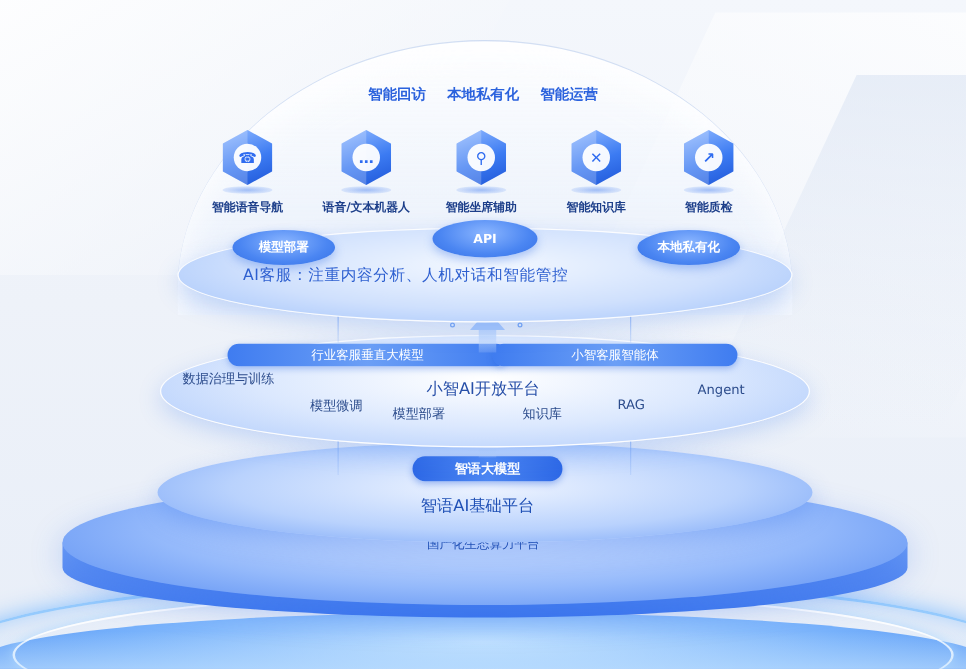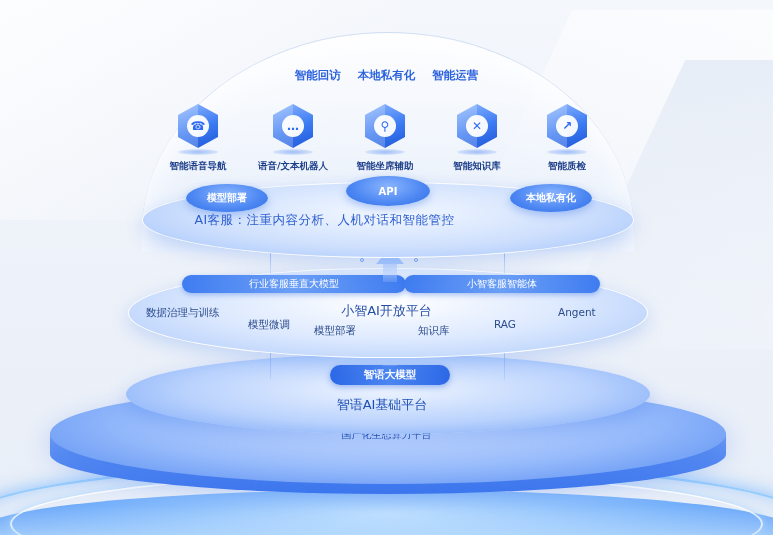--- a/index.html
+++ b/index.html
@@ -140,23 +140,23 @@
 <div class="arrow-stem" style="left:383px; top:352px; height:14px;"></div>
 <div class="arrow-up" style="left:376px; top:338px;"></div>
 
 <div class="conn" style="left:270px; top:328px; height:52px;"></div>
 <div class="conn" style="left:504px; top:328px; height:52px;"></div>
 <div class="dot" style="left:350px; top:345px;"></div>
 <div class="dot" style="left:426px; top:345px;"></div>
 
 <div class="disk disk-open"></div>
 <div class="bar-label" style="left:182px; top:275px; width:224px;">行业客服垂直大模型</div>
-<div class="bar-label" style="left:404px; top:275px; width:196px;">小智客服智能体</div>
+<div class="bar-label" style="left:394px; top:275px; width:196px;">小智客服智能体</div>
 <div class="open-title">小智AI开放平台</div>
-<div class="open-item" style="left:146px; top:306px;text-align:right;">数据治理与训练</div>
+<div class="open-item" style="left:146px; top:296px;text-align:right;">数据治理与训练</div>
 <div class="open-item" style="left:248px; top:318px;">模型微调</div>
 <div class="open-item" style="left:314px; top:324px;">模型部署</div>
 <div class="open-item" style="left:418px; top:324px;">知识库</div>
 <div class="open-item" style="left:494px; top:318px;">RAG</div>
 <div class="open-item" style="left:558px; top:306px;">Angent</div>
 
 <div class="conn" style="left:270px; top:240px; height:34px;"></div>
 <div class="conn" style="left:504px; top:240px; height:34px;"></div>
 <div class="arrow-stem" style="left:383px; top:262px; height:20px;"></div>
 <div class="arrow-up" style="left:376px; top:248px;"></div>

